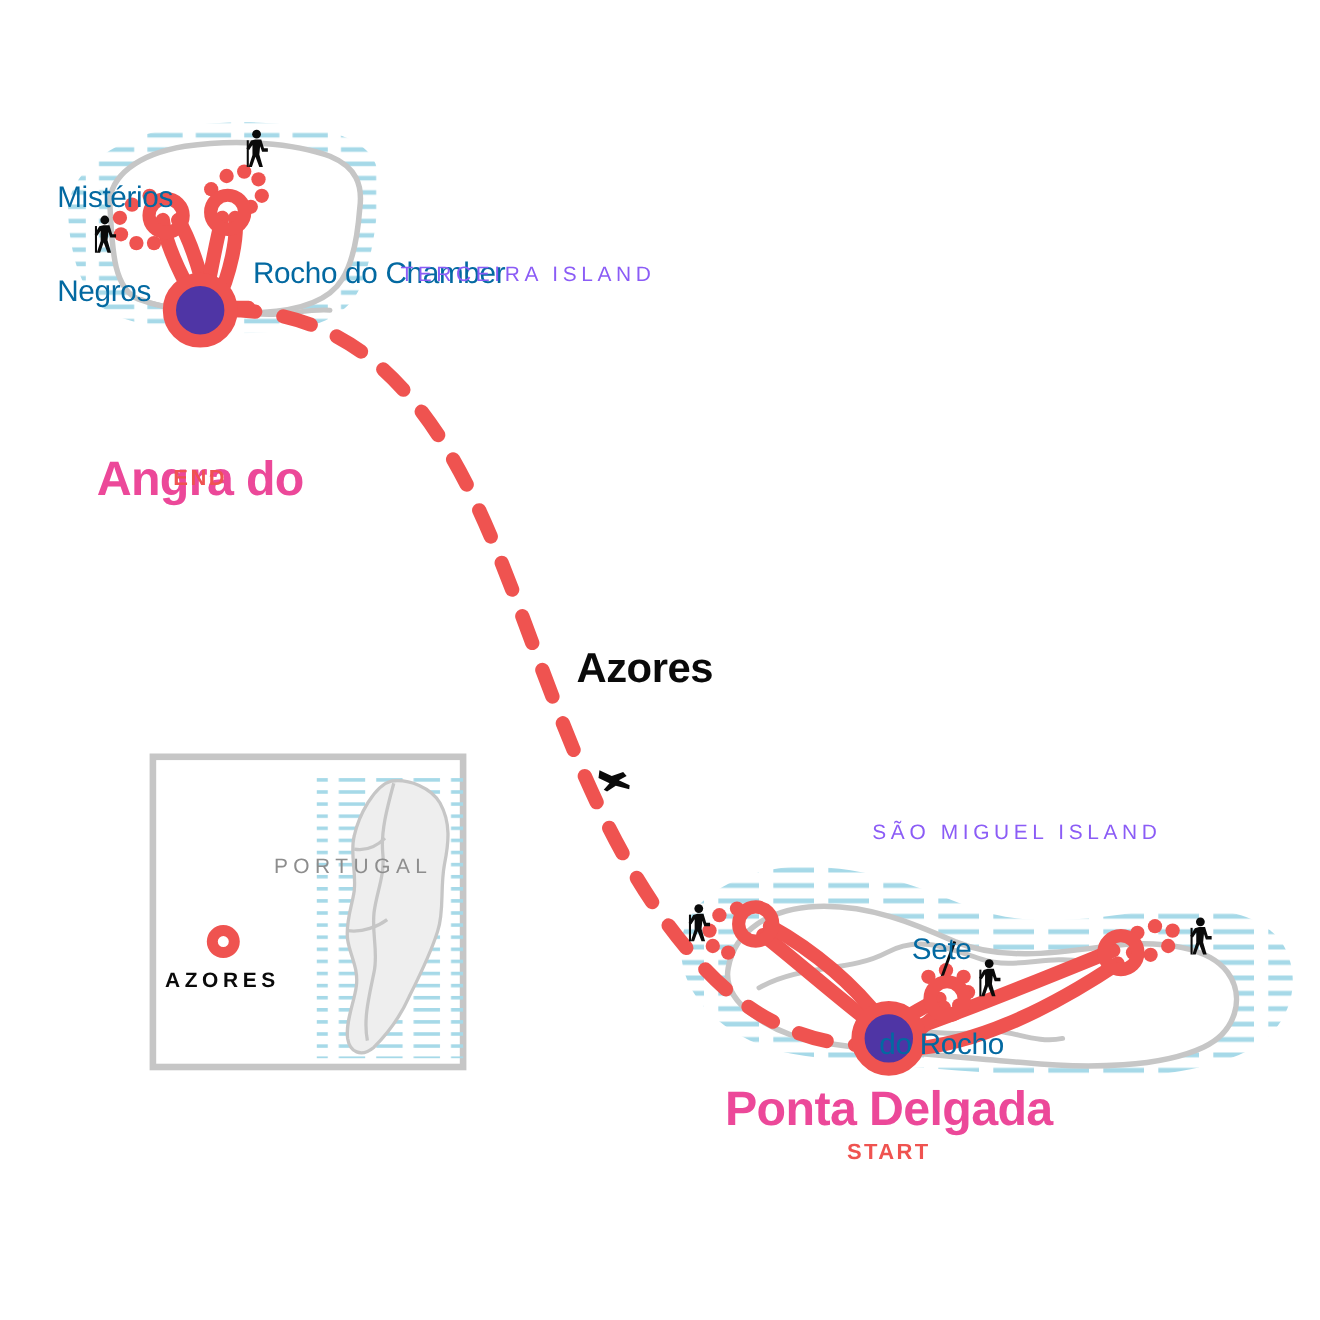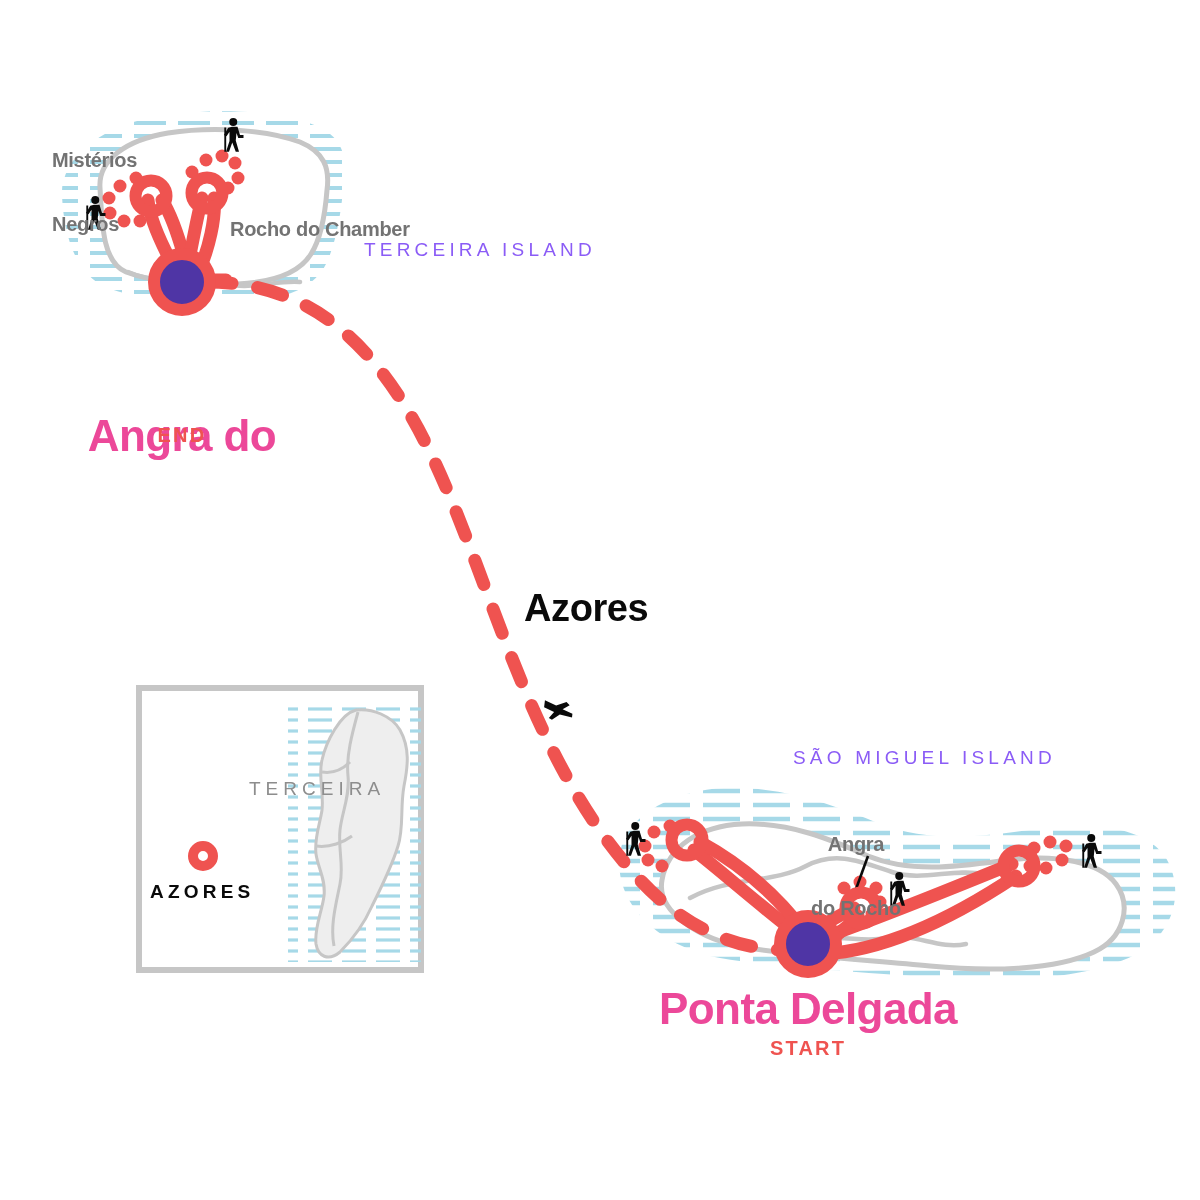--- a/index.html
+++ b/index.html
@@ -31,23 +31,23 @@
     white-space: pre;
     line-height: 1.06;
   }
   .lbl-city {
     font-weight: bold;
     color: #ec4899;
     font-size: 44px;
     letter-spacing: -0.6px;
   }
   .lbl-stop {
-    font-weight: bold;
-    color: #737373;
-    font-size: 20px;
+    font-weight: normal;
+    color: #0369a1;
+    font-size: 27px;
     letter-spacing: -0.3px;
   }
   .lbl-region {
     font-weight: bold;
     color: #0a0a0a;
     font-size: 38px;
     letter-spacing: -0.4px;
   }
   .lbl-island {
     color: #8b5cf6;
@@ -308,24 +308,24 @@
     <div>Angra do</div>
   </div>
   <div class="lbl lbl-terminus ta-center" style="left:26px; top:425px; width:312px;">END</div>
 
   <div class="lbl lbl-region" style="left:524px; top:588px;">Azores</div>
 
   <div class="lbl lbl-island" style="left:793px; top:748px;">SÃO MIGUEL ISLAND</div>
 
 
   <div class="lbl lbl-stop ta-center" style="left:790px; top:792px; width:132px;">
-    <div>Angra</div>
+    <div>Sete</div>
     <div>do Rocho</div>
   </div>
 
 
   <div class="lbl lbl-terminus ta-center" style="left:608px; top:1038px; width:400px;">START</div>
   <div class="lbl lbl-city ta-center" style="left:608px; top:986px; width:400px;">Ponta Delgada</div>
 
-  <div class="lbl lbl-country" style="left:249px; top:779px;">TERCEIRA</div>
+  <div class="lbl lbl-country" style="left:249px; top:779px;">PORTUGAL</div>
   <div class="lbl lbl-inset-region" style="left:150px; top:882px;">AZORES</div>
 
 </div>
 
 </body></html>

